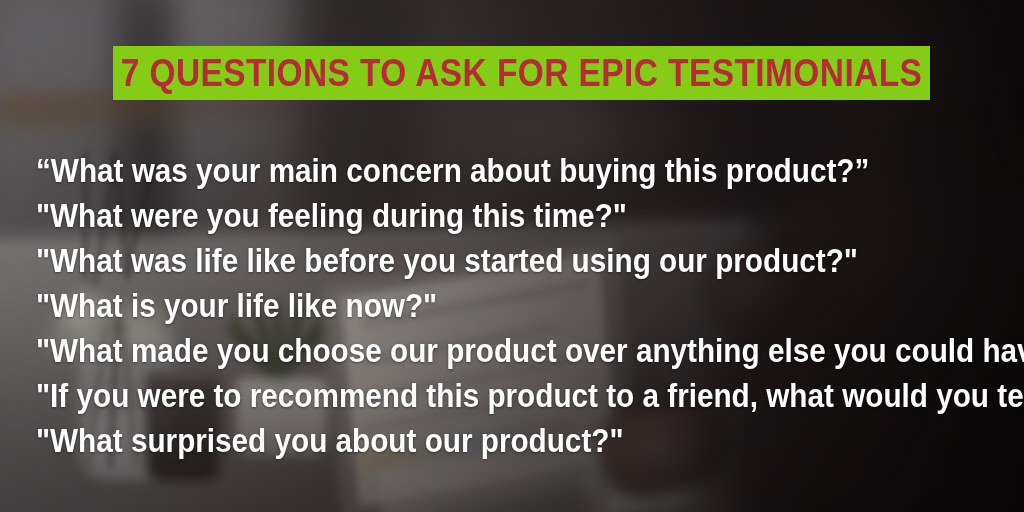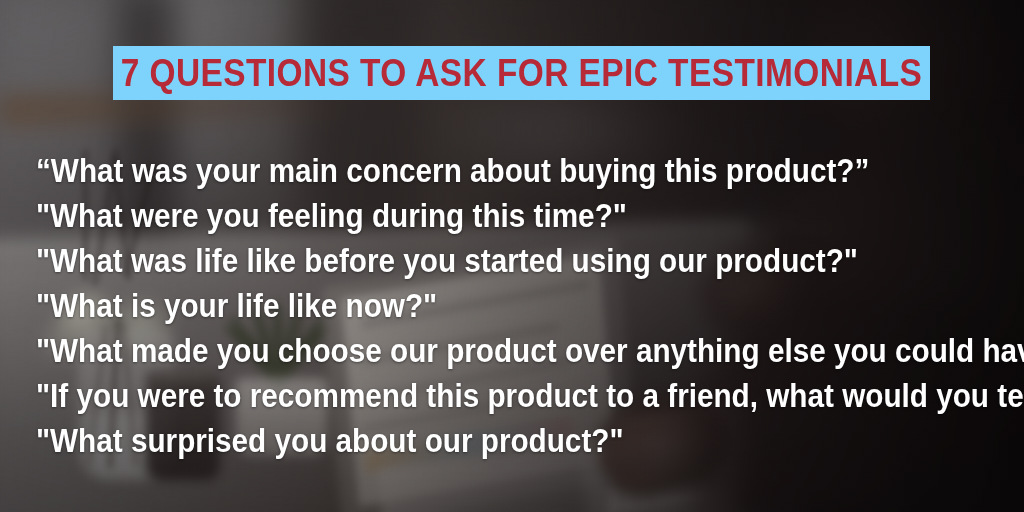--- a/index.html
+++ b/index.html
@@ -302,21 +302,21 @@
 
   
   .content { position: absolute; inset: 0; }
 
   .title-bar {
     position: absolute;
     left: 113px;
     top: 46px;
     width: 817px;
     height: 54px;
-    background: #7dd3fc;
+    background: #84cc16;
     display: flex;
     align-items: center;
     justify-content: center;
   }
   .title-text {
     color: #b72a37;
     font-family: "Liberation Sans Narrow", "Liberation Sans", sans-serif;
     font-size: 38px;
     font-weight: bold;
     letter-spacing: 0.5px;

